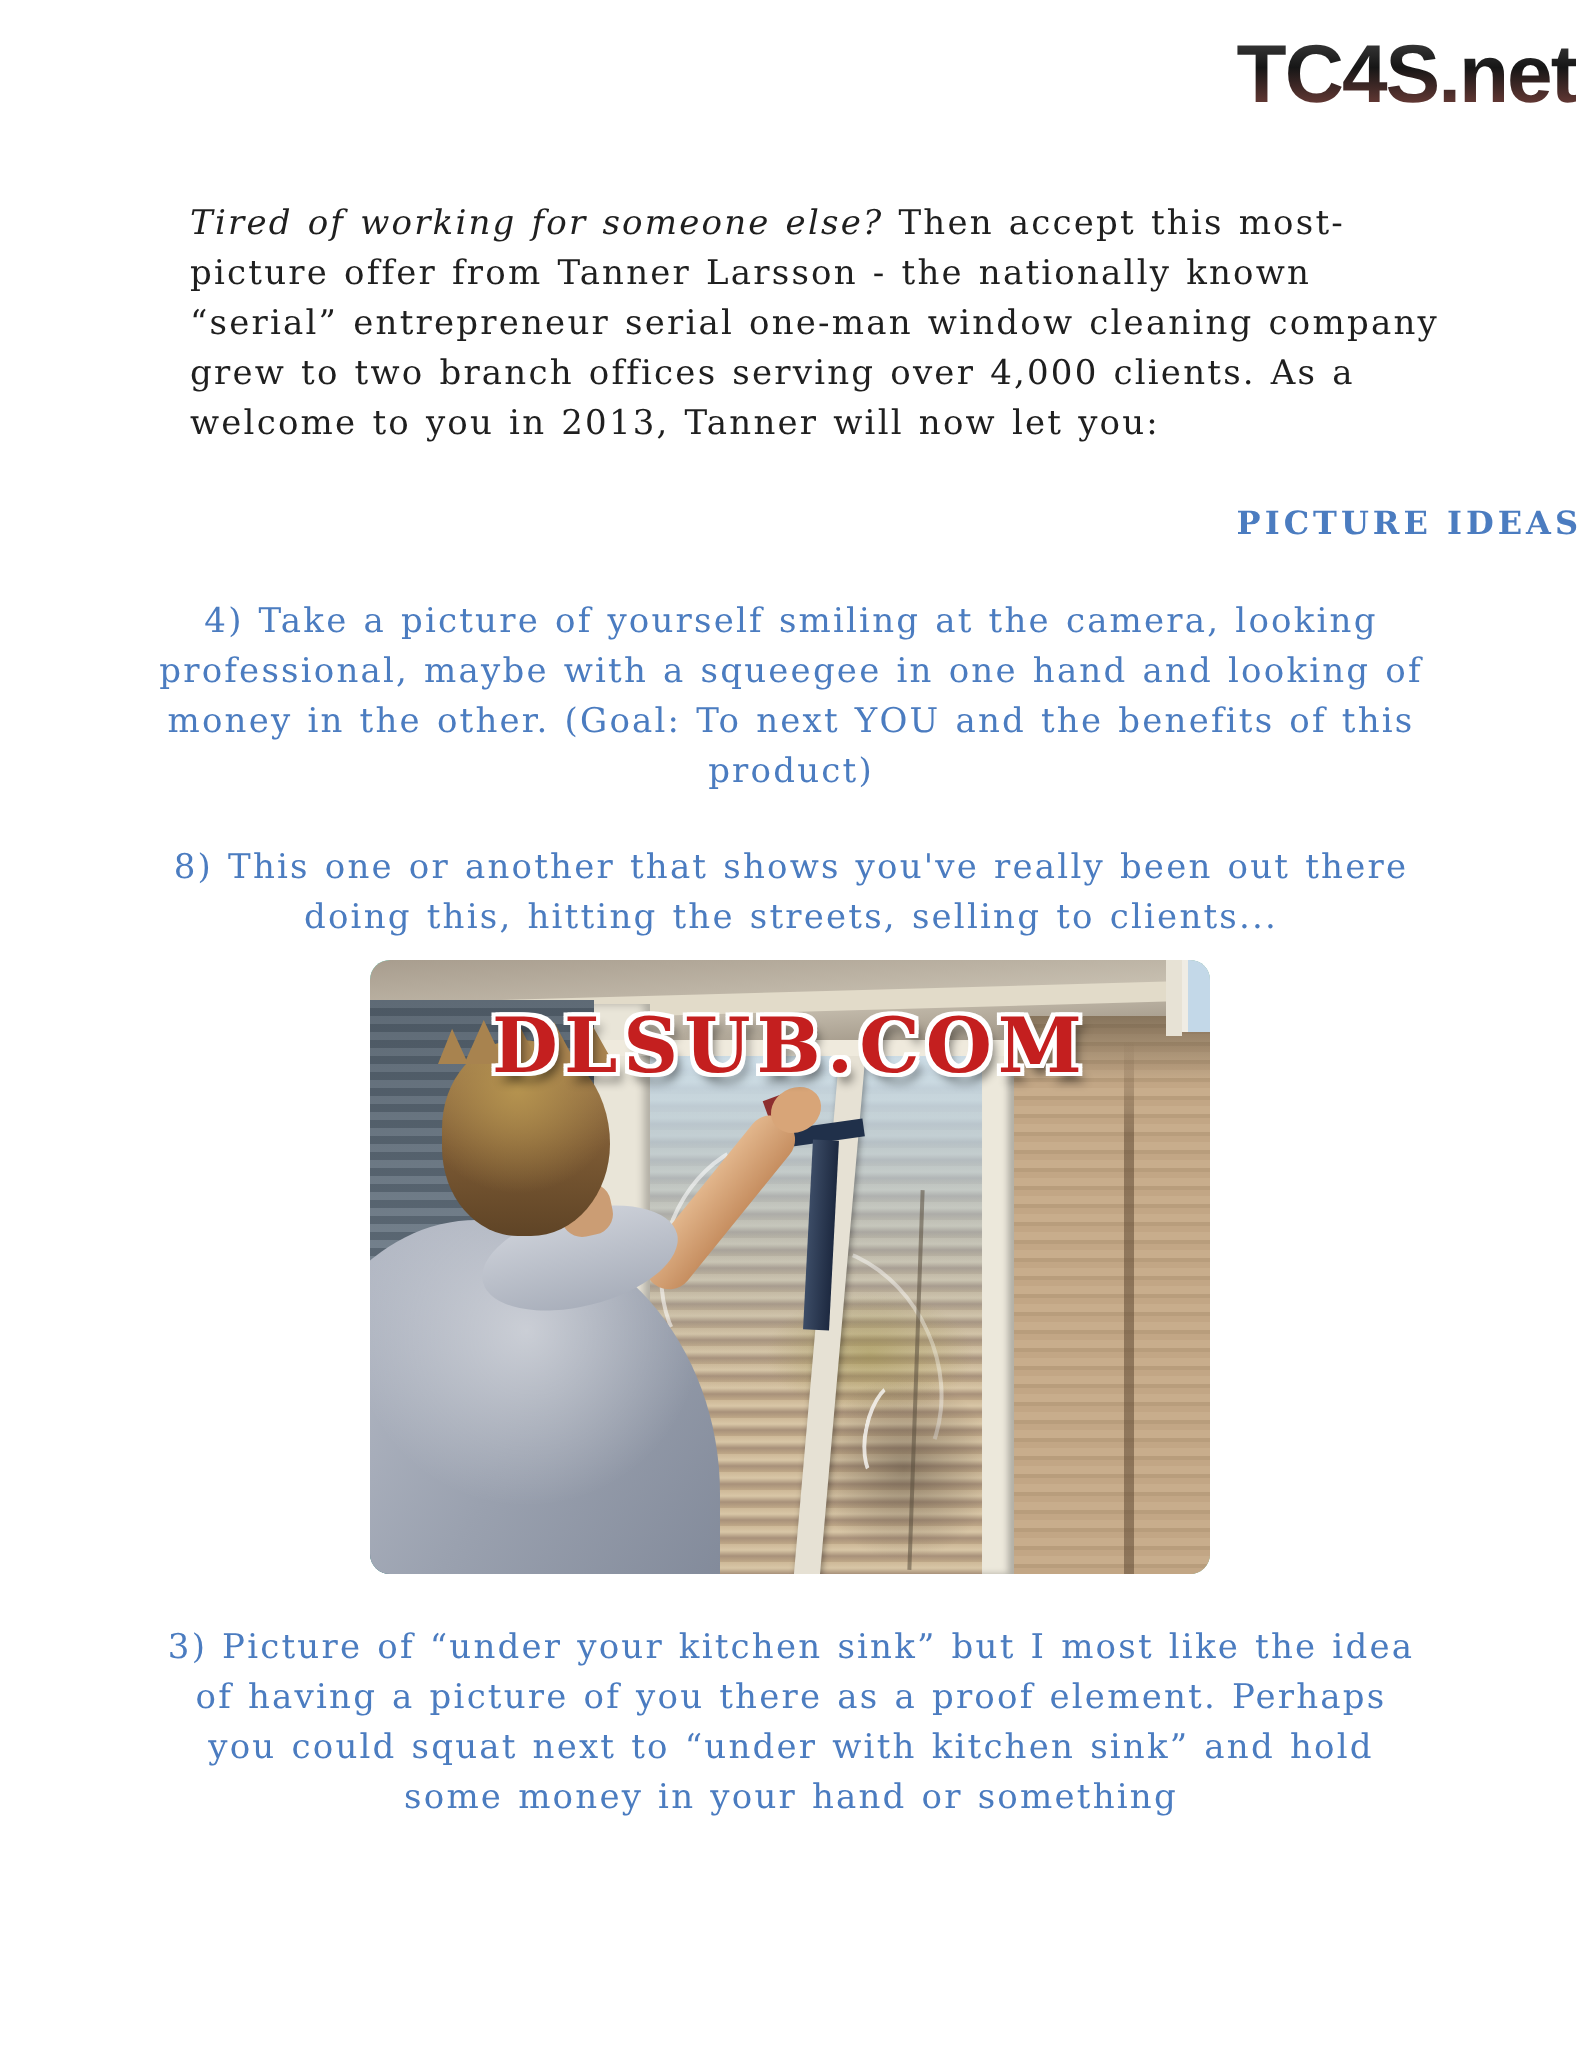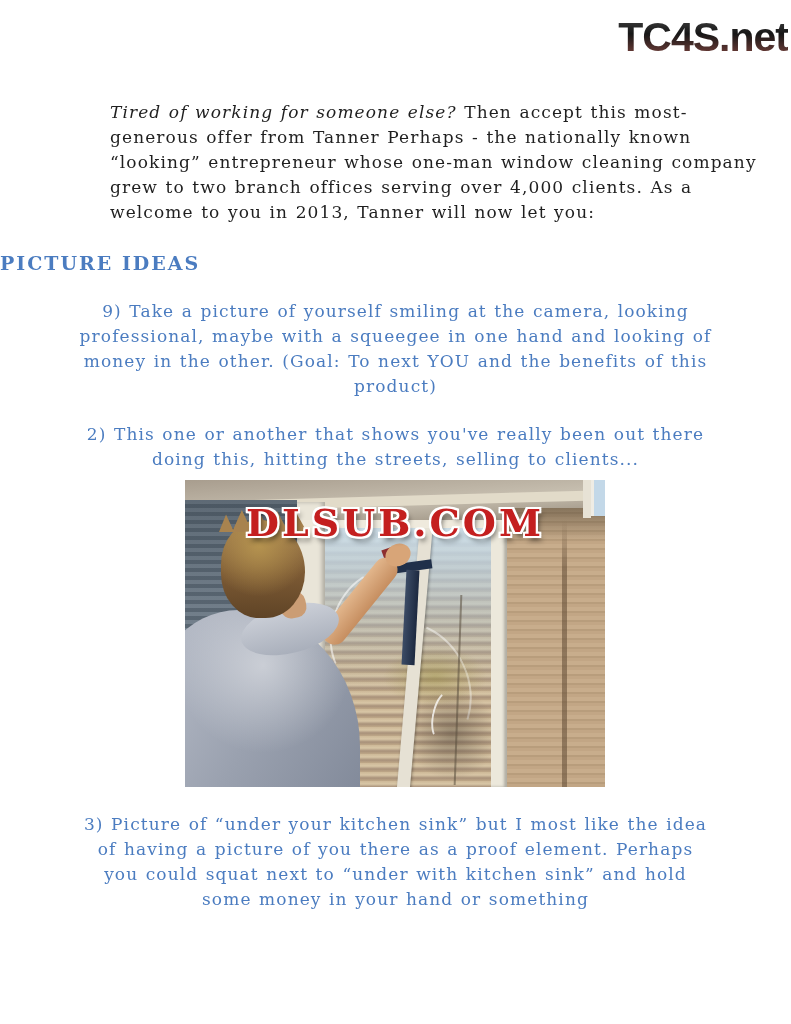--- a/index.html
+++ b/index.html
@@ -15,37 +15,37 @@
 
   
   .tc4s{position:absolute;top:2px;right:3px;
         font-family:"Liberation Sans","DejaVu Sans",sans-serif;
         font-weight:700;font-size:41px;letter-spacing:-1px;
         background:linear-gradient(180deg,#4a4a4a 0%,#161616 42%,#5e3632 78%,#96625a 100%);
         -webkit-background-clip:text;background-clip:text;color:transparent;
         text-shadow:0 0 0 rgba(0,0,0,0);}
 
   
-  .intro{position:absolute;left:110px;top:88px;color:var(--body-text);
+  .intro{position:absolute;left:95px;top:88px;color:var(--body-text);
          font-size:17px;line-height:25px;letter-spacing:1.1px;word-spacing:1px;}
   .intro .tline{white-space:nowrap;}
   .lead-italic{font-style:italic;}
 
-  .heading{position:absolute;left:0;right:0;top:240px;text-align:left;
-           color:var(--accent-blue);font-size:19px;font-weight:bold;letter-spacing:2px;}
+  .heading{position:absolute;left:0;right:0;top:240px;text-align:right;
+           color:var(--accent-blue);font-size:16px;font-weight:bold;letter-spacing:2px;}
 
   .blue-item{position:absolute;left:0;right:0;text-align:center;color:var(--accent-blue);
              font-size:17px;line-height:25px;letter-spacing:1.1px;word-spacing:1px;}
   .blue-item .tline{white-space:nowrap;}
   .item-1{top:287px;}
   .item-2{top:410px;}
   .item-3{top:800px;}
 
   
-  .photo{position:absolute;left:185px;top:468px;width:420px;height:307px;overflow:hidden;background:#5eead4;}
+  .photo{position:absolute;left:185px;top:468px;width:420px;height:307px;overflow:hidden;background:#5eead4;border-radius:10px;}
   .photo div{position:absolute;}
   .ph-topwall{left:0;top:0;right:0;height:40px;
               background:linear-gradient(176deg,#a89d8e 0%,#c6beaf 55%,#968b7b 100%);}
   .ph-fascia{left:-5px;top:16px;right:-5px;height:10px;background:#e2dbc9;transform:rotate(-1.6deg);}
   .ph-leftpane{left:0;top:20px;width:112px;bottom:0;
                background:linear-gradient(180deg,rgba(40,50,60,.35),rgba(40,50,60,0) 60%),
                repeating-linear-gradient(180deg,#7b8894 0 4px,#5f6c78 4px 8px);}
   .ph-frame-left{left:112px;top:22px;width:28px;bottom:0;background:#e9e5d8;
                  box-shadow:inset -3px 0 4px rgba(0,0,0,.25);}
   .ph-glass{left:140px;top:40px;width:166px;bottom:0;
@@ -113,37 +113,37 @@
 </style>
 </head>
 <body>
 
 <div class="page">
 
   <div class="tc4s">TC4S.net</div>
 
   <div class="intro">
     <div class="tline"><span class="lead-italic">Tired of working for someone else?</span><span> Then accept this most-</span></div>
-    <div class="tline">generous offer from Tanner Perhaps - the nationally known</div>
-    <div class="tline">“looking” entrepreneur whose one-man window cleaning company</div>
+    <div class="tline">picture offer from Tanner Larsson - the nationally known</div>
+    <div class="tline">“serial” entrepreneur serial one-man window cleaning company</div>
     <div class="tline">grew to two branch offices serving over 4,000 clients. As a</div>
     <div class="tline">welcome to you in 2013, Tanner will now let you:</div>
   </div>
 
   <div class="heading">PICTURE IDEAS</div>
 
   <div class="blue-item item-1">
-    <div class="tline">9) Take a picture of yourself smiling at the camera, looking</div>
+    <div class="tline">4) Take a picture of yourself smiling at the camera, looking</div>
     <div class="tline">professional, maybe with a squeegee in one hand and looking of</div>
     <div class="tline">money in the other. (Goal: To next YOU and the benefits of this</div>
     <div class="tline">product)</div>
   </div>
 
   <div class="blue-item item-2">
-    <div class="tline">2) This one or another that shows you've really been out there</div>
+    <div class="tline">8) This one or another that shows you've really been out there</div>
     <div class="tline">doing this, hitting the streets, selling to clients...</div>
   </div>
 
   <div class="photo">
     <div class="ph-topwall"></div>
     <div class="ph-fascia"></div>
     <div class="ph-leftpane"></div>
     <div class="ph-frame-left"></div>
     <div class="ph-glass"></div>
     <div class="ph-streak-a"></div>

